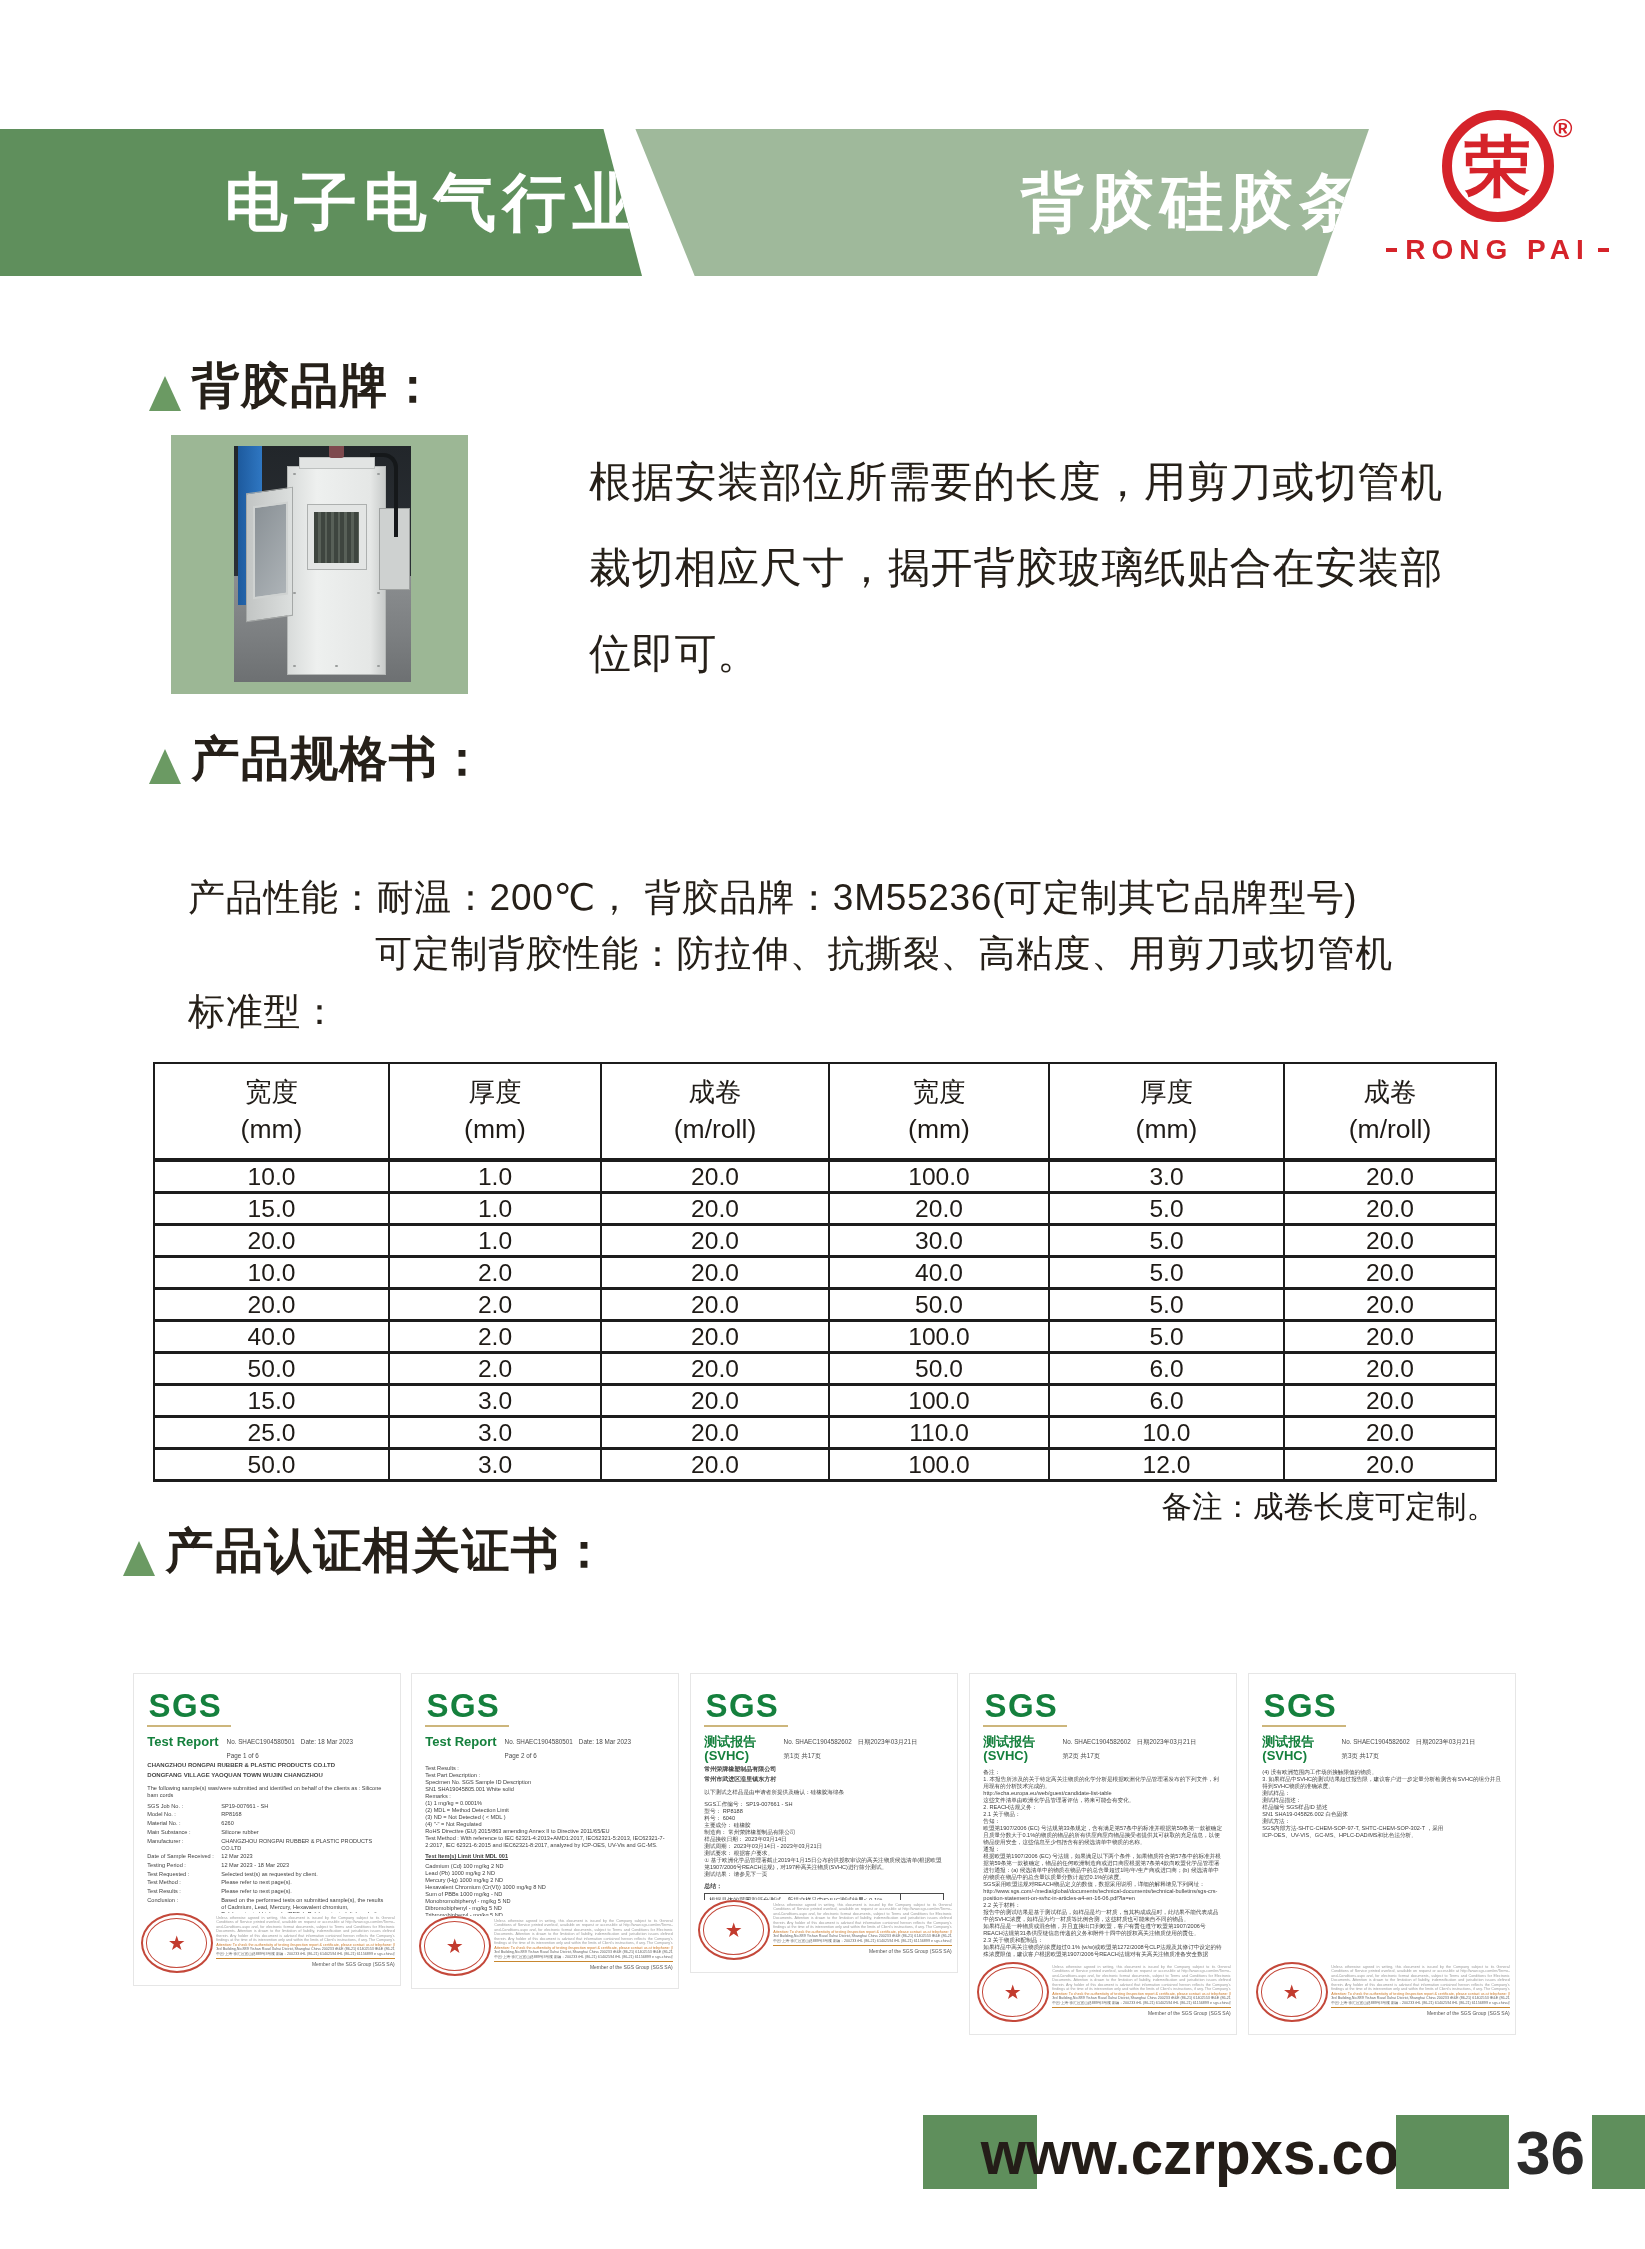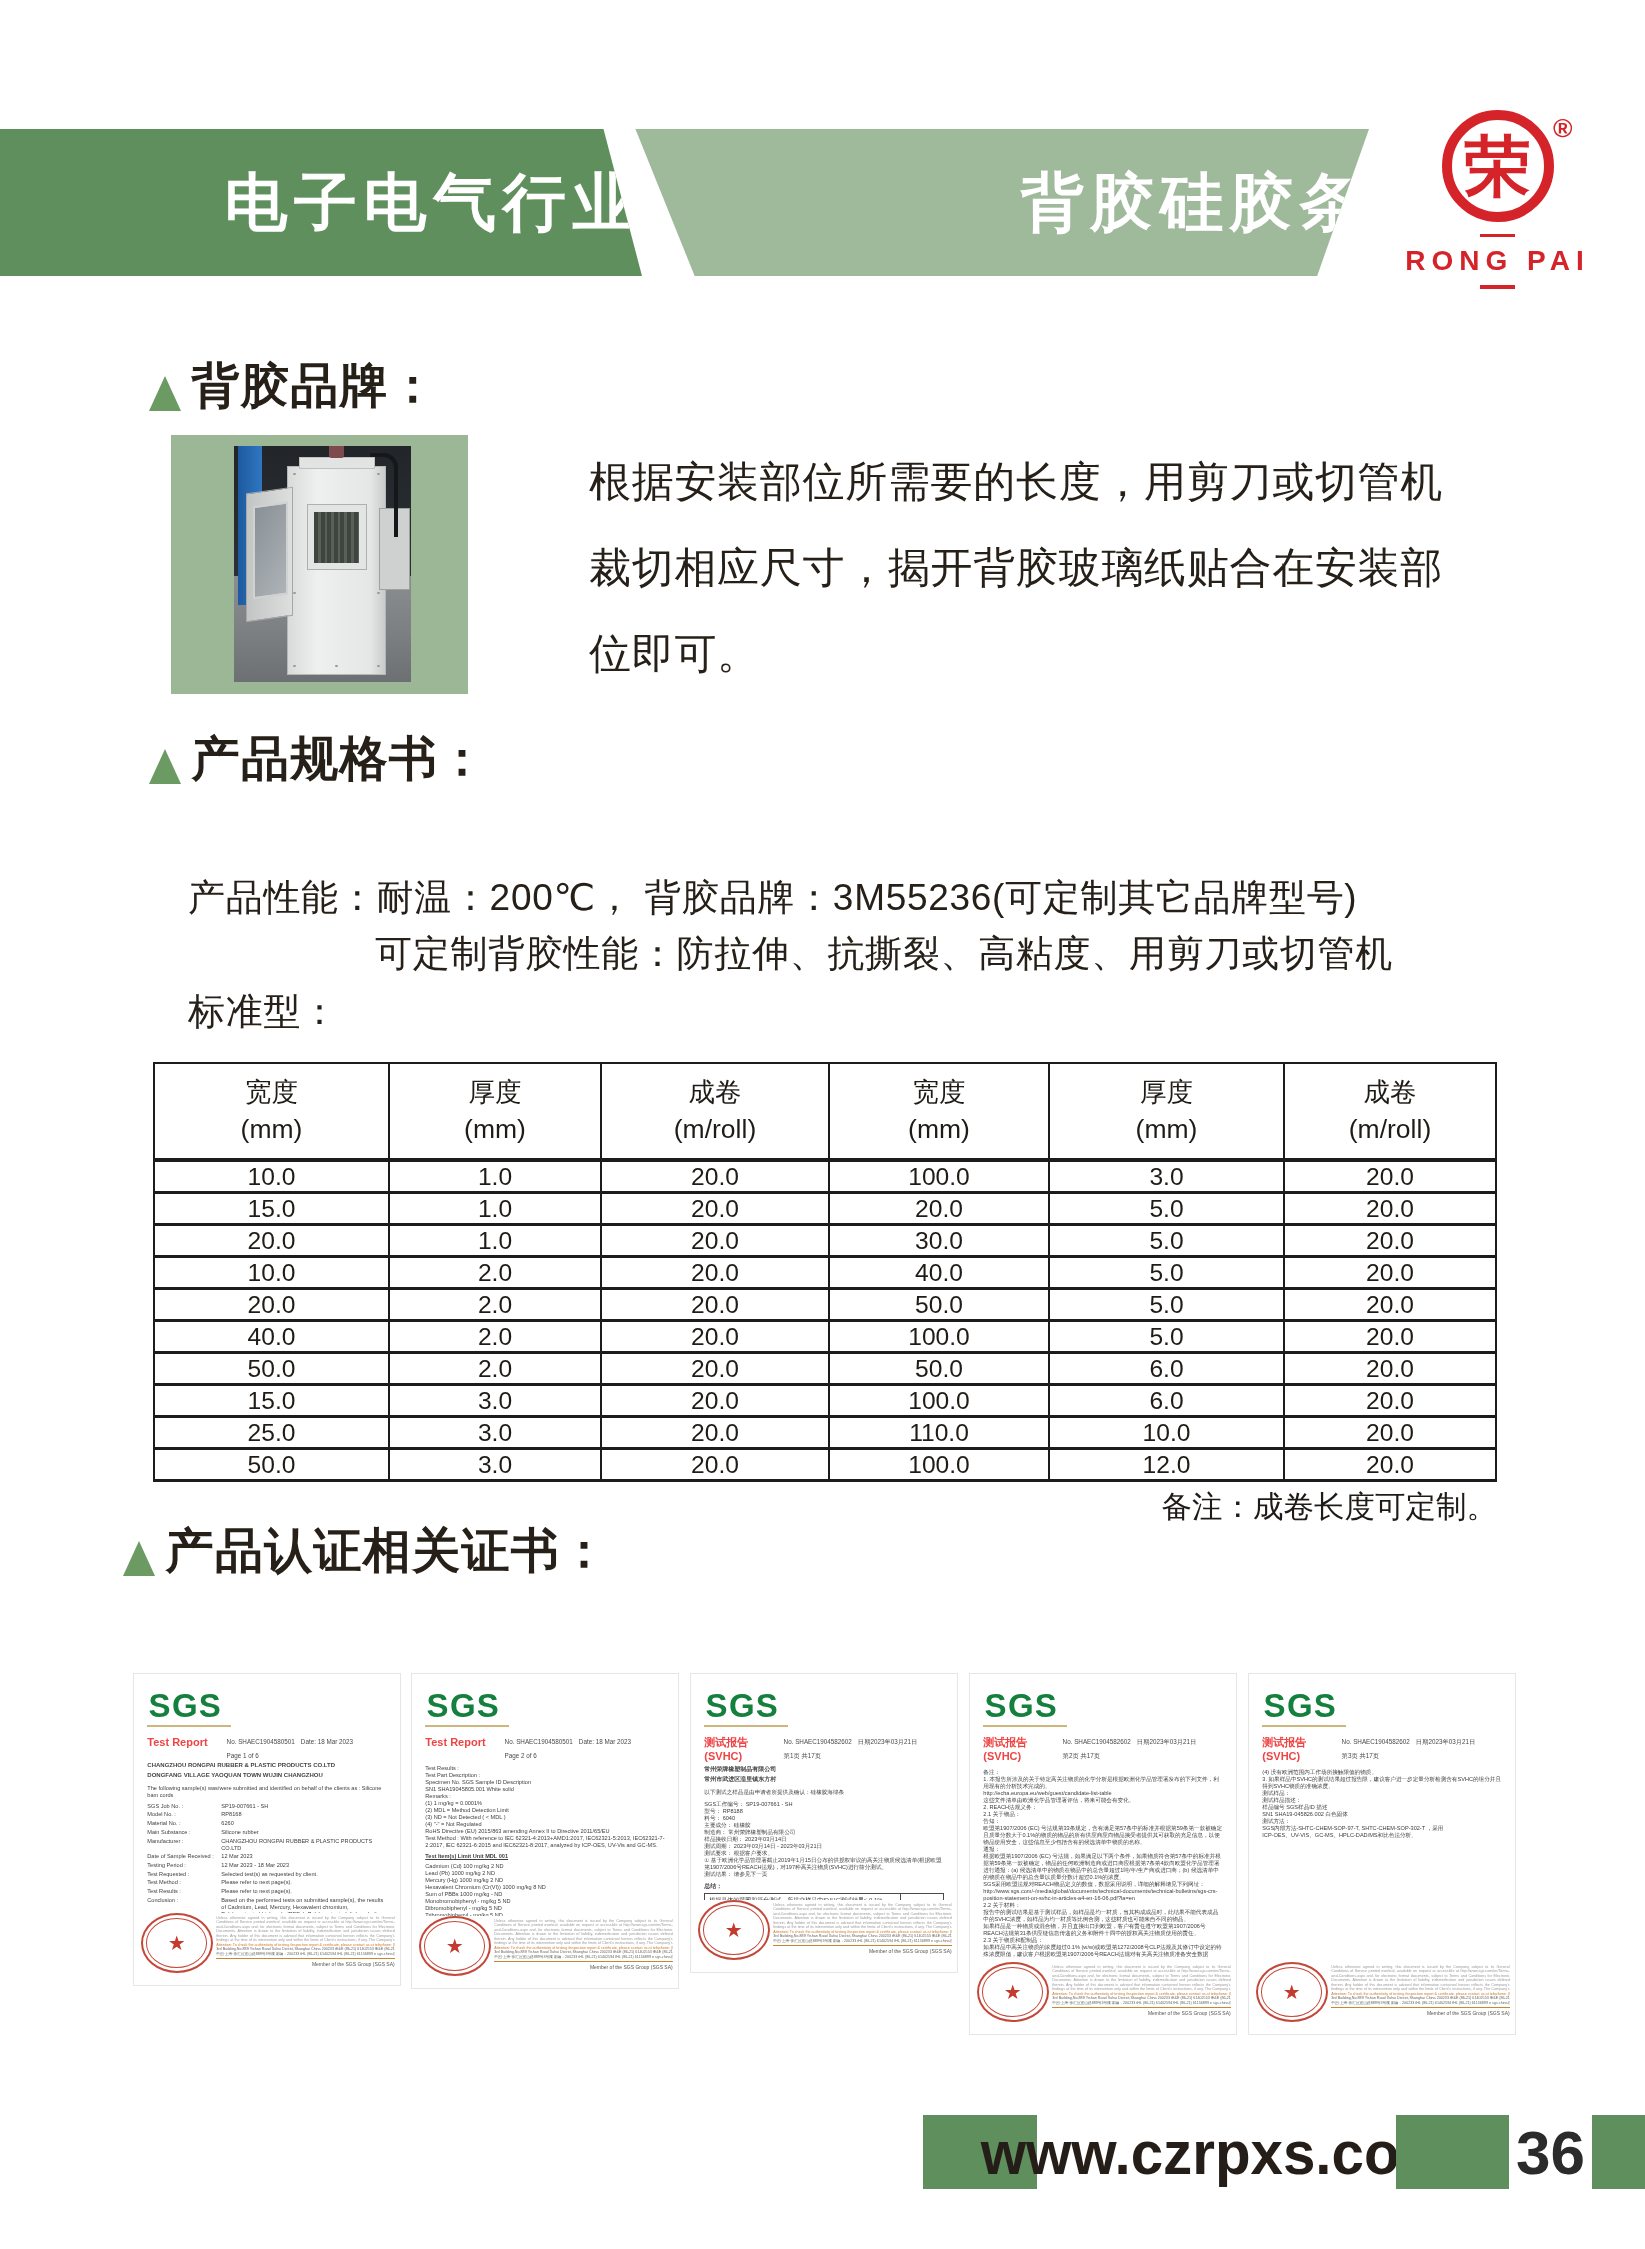--- a/index.html
+++ b/index.html
@@ -11,21 +11,21 @@
   .band-dark{left:0;width:642px;background:#5f8f5c;clip-path:polygon(0 0,94% 0,100% 100%,0 100%);}
   .band-light{left:628px;width:741px;background:#9fb99b;clip-path:polygon(1% 0,100% 0,93% 100%,9% 100%);}
   .band-label{color:#fff;font-size:63px;font-weight:bold;letter-spacing:6.6px;white-space:nowrap;}
 
   
   .logo{position:absolute;left:1386px;top:110px;width:223px;text-align:center;}
   .emblem{width:112px;height:112px;margin:0 auto;border:10px solid #d5232a;border-radius:50%;
           display:flex;align-items:center;justify-content:center;position:relative;box-sizing:border-box;}
   .emblem-char{color:#d5232a;font-size:66px;font-weight:bold;line-height:1;}
   .reg{position:absolute;right:-29px;top:-6.6px;color:#d5232a;font-size:26.5px;font-weight:bold;}
-  .wordmark-row{display:flex;align-items:center;justify-content:center;gap:8px;margin-top:12px;color:#d5232a;flex-direction:column;}
+  .wordmark-row{display:flex;align-items:center;justify-content:center;gap:8px;margin-top:12px;color:#d5232a;}
   .dash{width:35px;height:3.3px;background:#d5232a;}
   .wordmark{font-size:28px;font-weight:bold;letter-spacing:6px;white-space:nowrap;}
 
   
   .h2{position:absolute;display:flex;align-items:flex-end;gap:10.6px;}
   .tri{width:0;height:0;border-left:16px solid transparent;border-right:16px solid transparent;
        border-bottom:35px solid #6b9a63;margin-bottom:6.6px;}
   .h2t{font-size:48px;font-weight:bold;letter-spacing:1.3px;color:#262019;white-space:nowrap;}
   #h2-install{left:149px;top:354px;}
   #h2-spec{left:149px;top:727px;}
@@ -66,21 +66,21 @@
   .table-note{position:absolute;right:149px;top:1487px;font-size:30.5px;color:#1f1a16;}
 
   
   .cert{position:absolute;top:1673px;width:268px;background:#fff;border:0.7px solid #e6e6e6;
         box-sizing:border-box;padding:14.6px 13.3px 0;overflow:hidden;}
   #cert1{left:133px;height:313px;} #cert2{left:411px;height:316px;} #cert3{left:690px;height:300px;}
   #cert4{left:969px;height:362px;} #cert5{left:1248px;height:362px;}
   .sgs{display:inline-block;font-size:33px;font-weight:bold;color:#15803d;letter-spacing:1.3px;line-height:1;
        border-bottom:2px solid #cdb67c;padding:0 9.3px 3.3px 1.3px;}
   .cert-head{display:flex;gap:5.3px;margin-top:8px;align-items:flex-start;}
-  .cert-title{font-size:11px;font-weight:bold;color:#ef4444;white-space:pre-line;width:74px;flex:none;line-height:14.6px;}
+  .cert-title{font-size:13px;font-weight:bold;color:#15803d;white-space:pre-line;width:74px;flex:none;line-height:14.6px;}
   .cert-meta{font-size:6.3px;color:#4a4a4a;display:flex;gap:6px;margin-top:3.3px;flex-wrap:wrap;line-height:8px;}
   .cert-co{font-size:6px;font-weight:bold;color:#444;line-height:8px;margin-top:1.3px;}
   .cert-intro{font-size:5.6px;color:#3f3f3f;margin-top:6px;line-height:7px;}
   .fields{margin-top:4px;}
   .frow{display:flex;font-size:5.6px;line-height:7px;color:#3f3f3f;margin-top:1.7px;}
   .flab{width:74px;flex:none;}
   .fval{flex:1;}
   .cert-body{font-size:5.6px;line-height:7px;color:#3f3f3f;margin-top:5.3px;white-space:pre-line;}
   .tbl-head{font-size:5.6px;line-height:7.3px;color:#3f3f3f;margin-top:4px;font-weight:bold;text-decoration:underline;}
   .sum-label{font-size:6px;font-weight:bold;margin-top:4px;color:#3f3f3f;}

